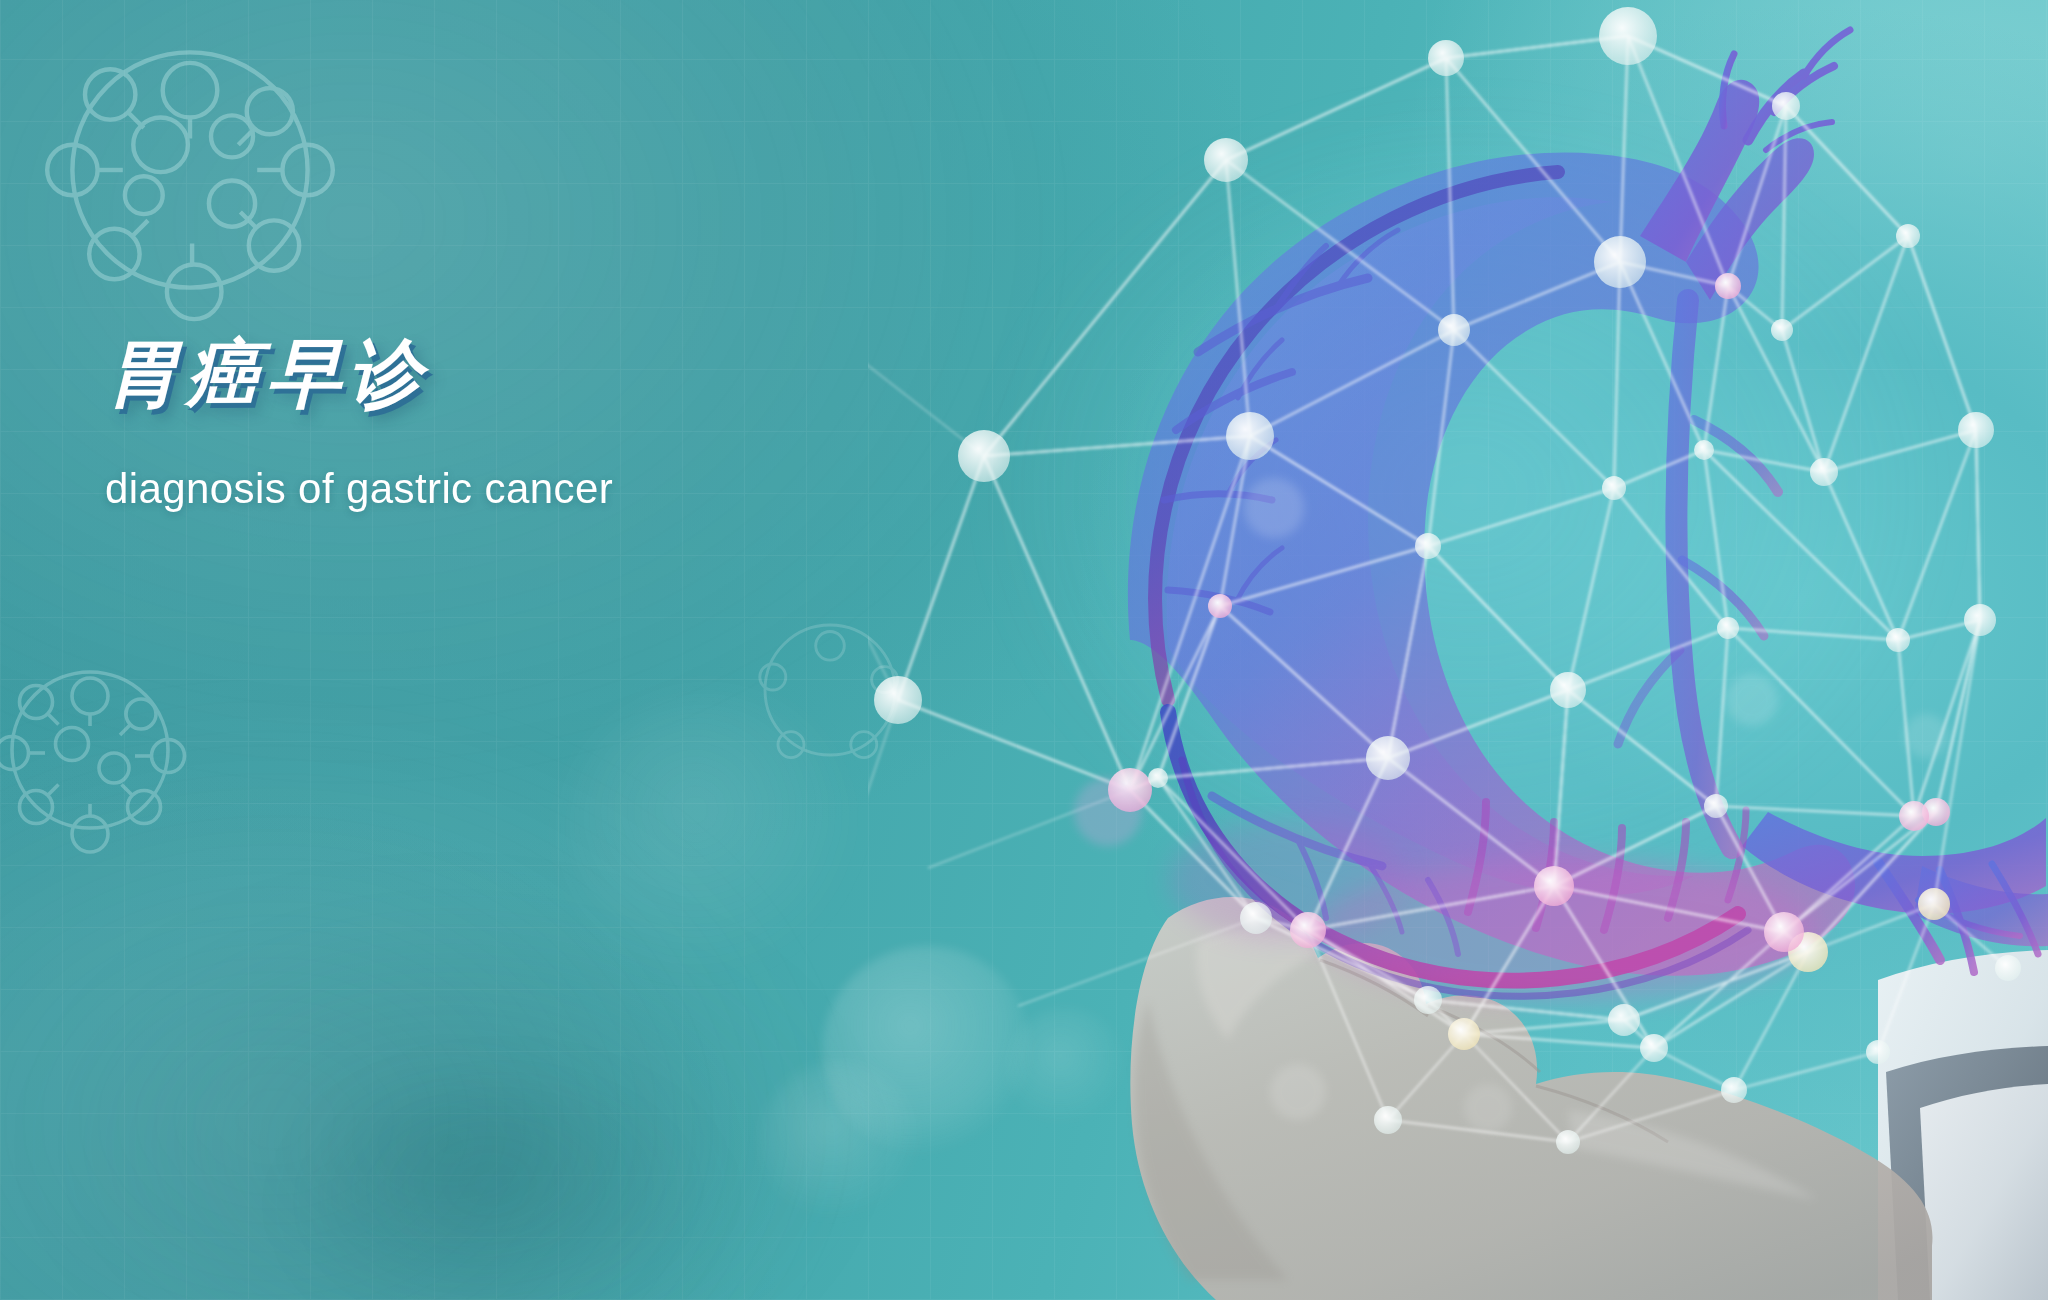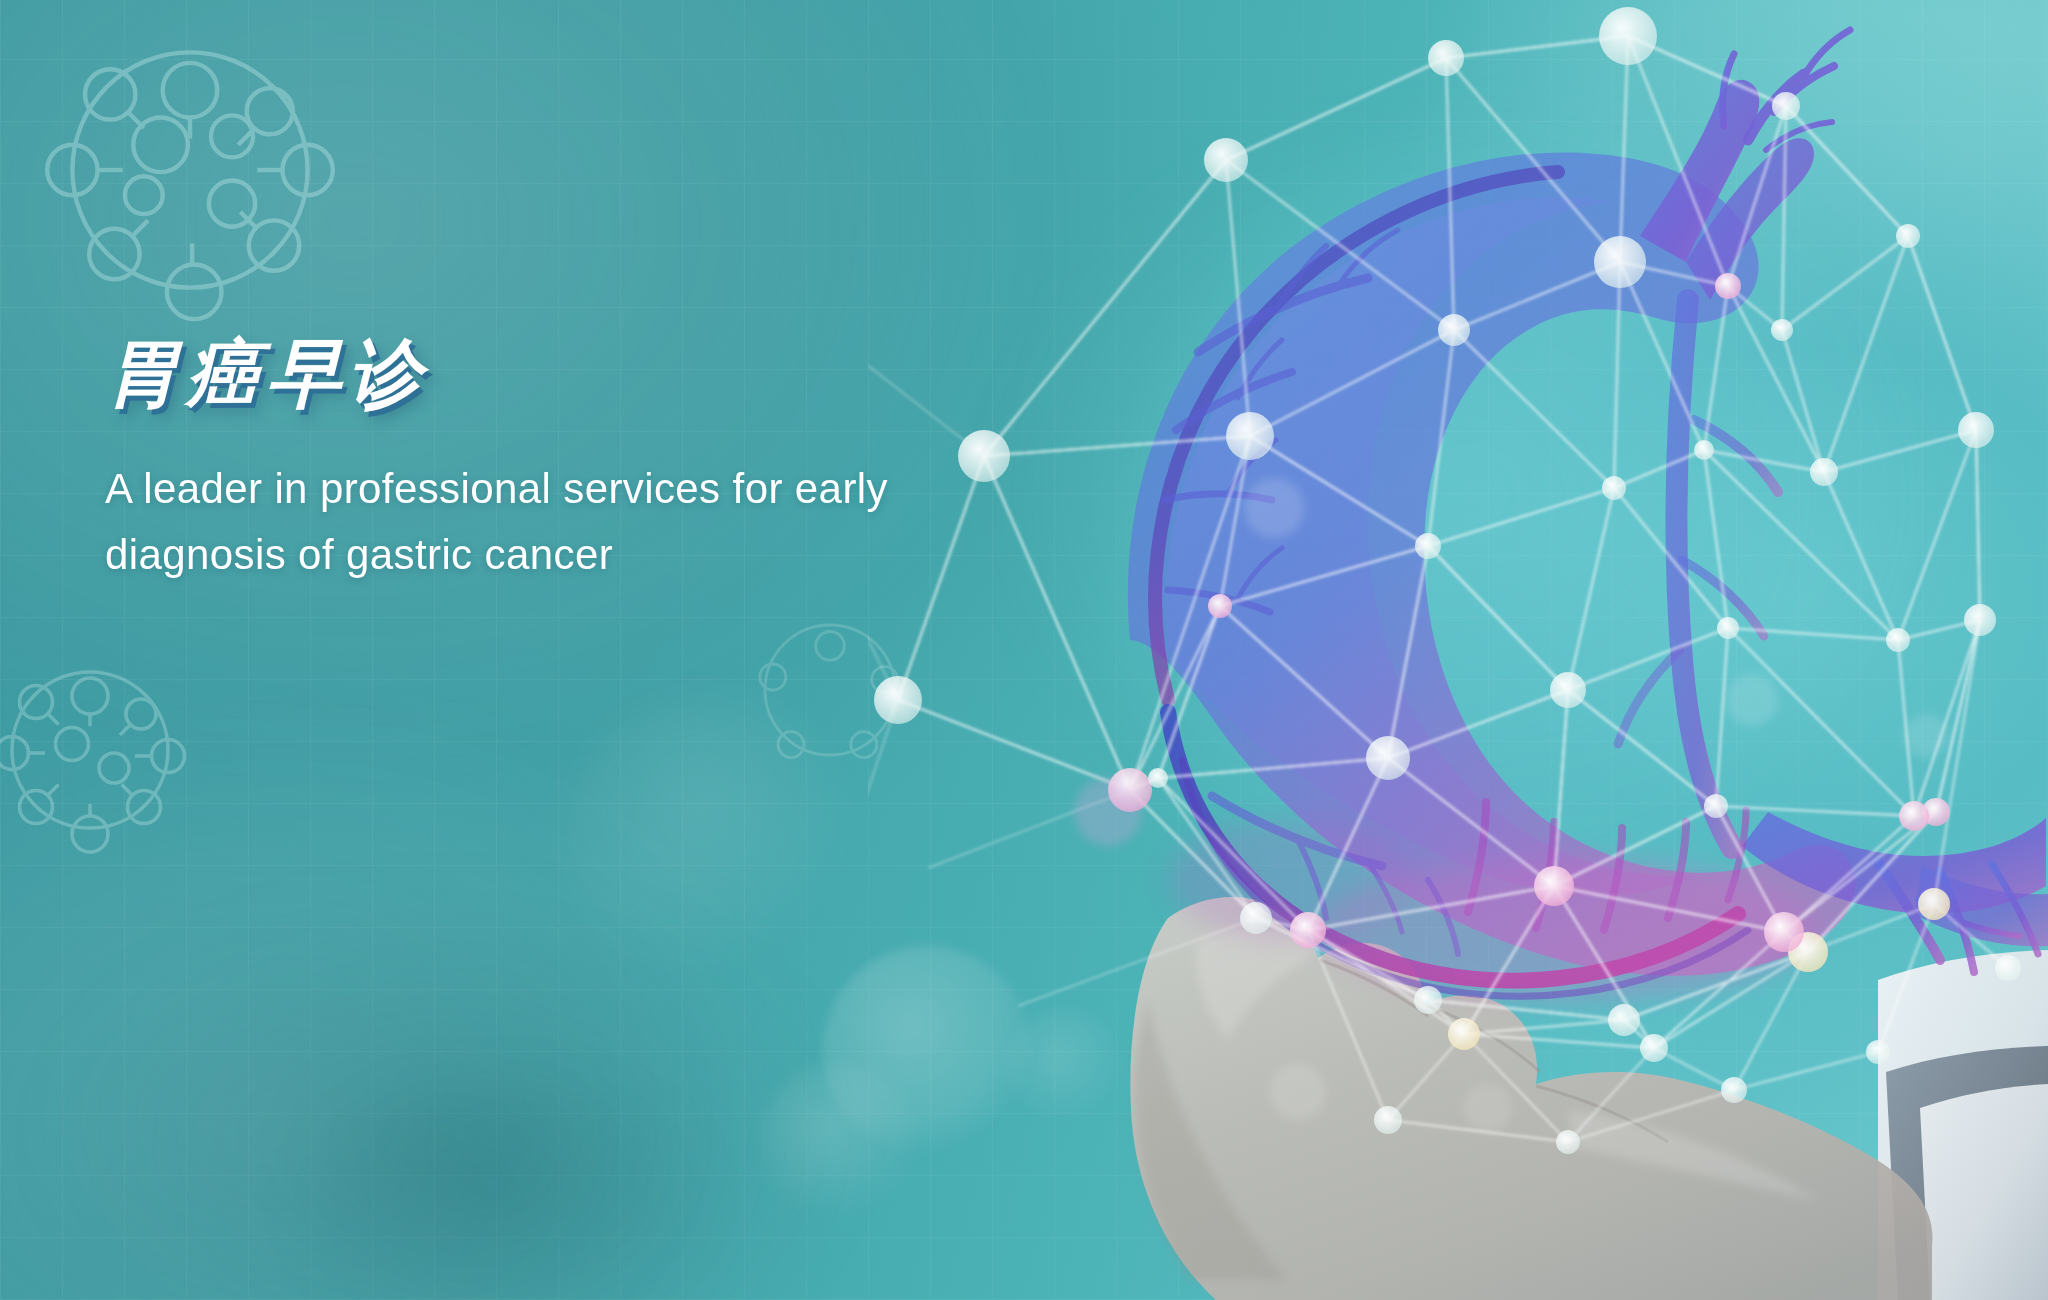--- a/index.html
+++ b/index.html
@@ -163,21 +163,20 @@
         <circle cx="126" cy="142" r="10"></circle>
           <circle cx="70" cy="142" r="10"></circle>
         <circle cx="56" cy="90" r="10"></circle>
       </g>
     </svg>
   </div>
 
   <div class="copy">
     <div class="headline l1">胃癌早诊</div>
     <div class="subtitle">
-      <div>A leader in professional services for early</div>
       <div>diagnosis of gastric cancer</div>
     </div>
   </div>
 
   <div class="art">
     <div class="glow"></div>
     <svg viewBox="0 0 1180 1300" preserveAspectRatio="xMidYMid meet" aria-hidden="true">
       <defs>
         <linearGradient id="gStomach" x1="0" y1="0" x2="0.65" y2="1">
           <stop offset="0%" stop-color="#6f88e6"></stop>

